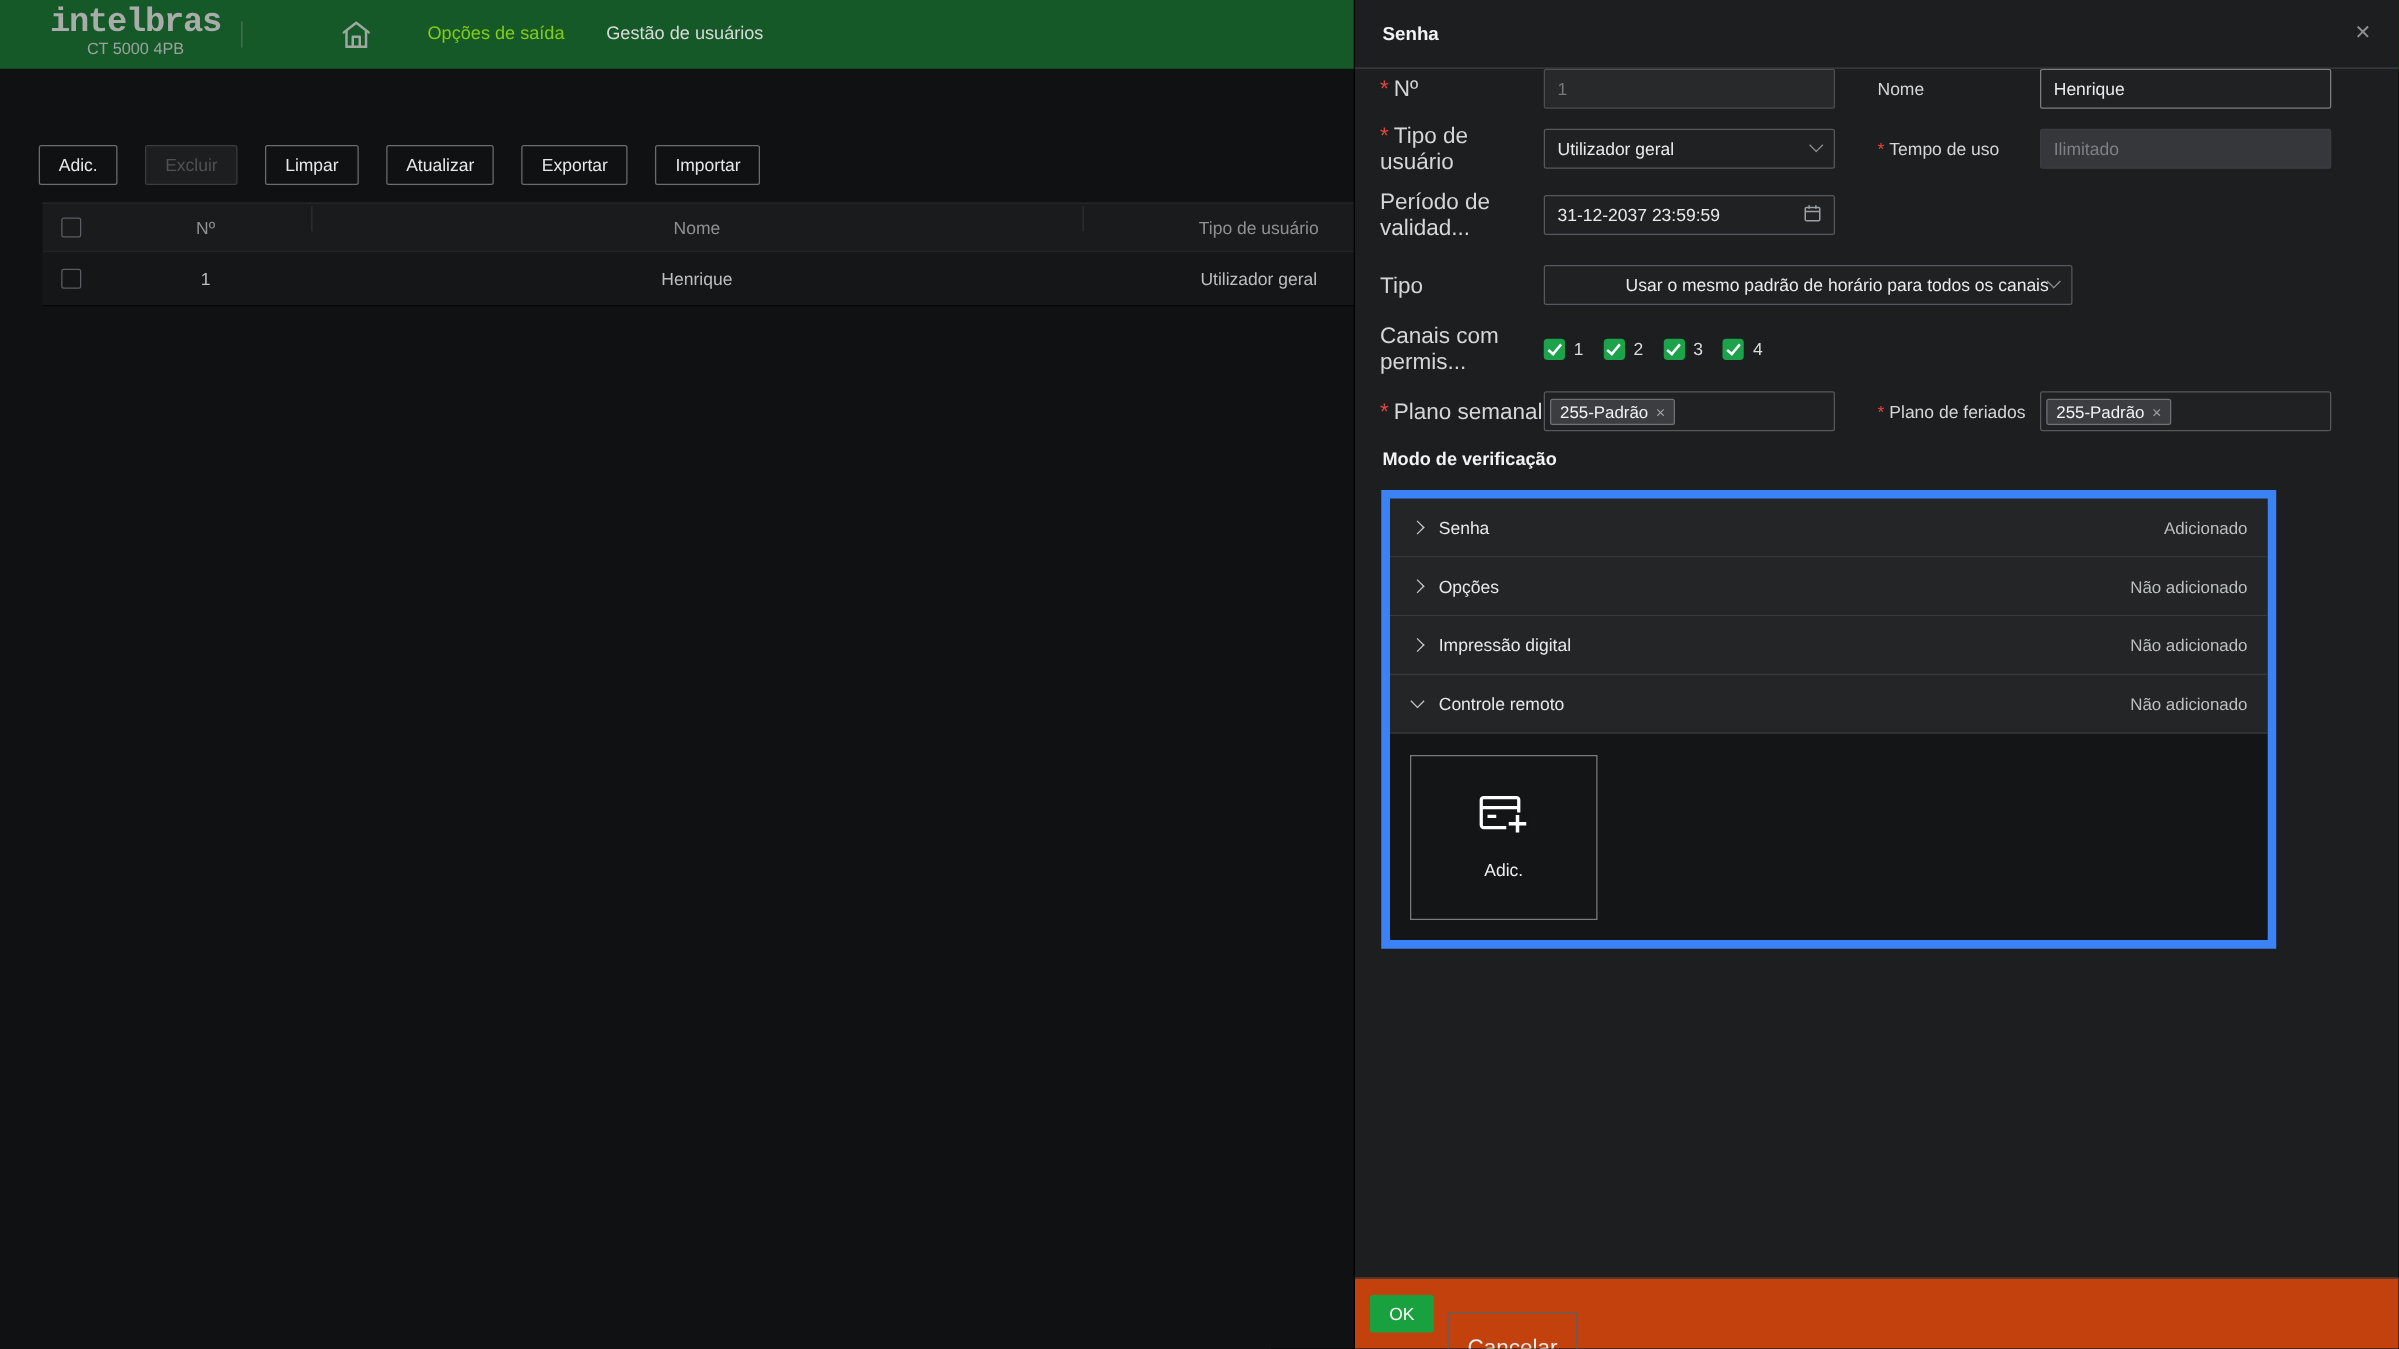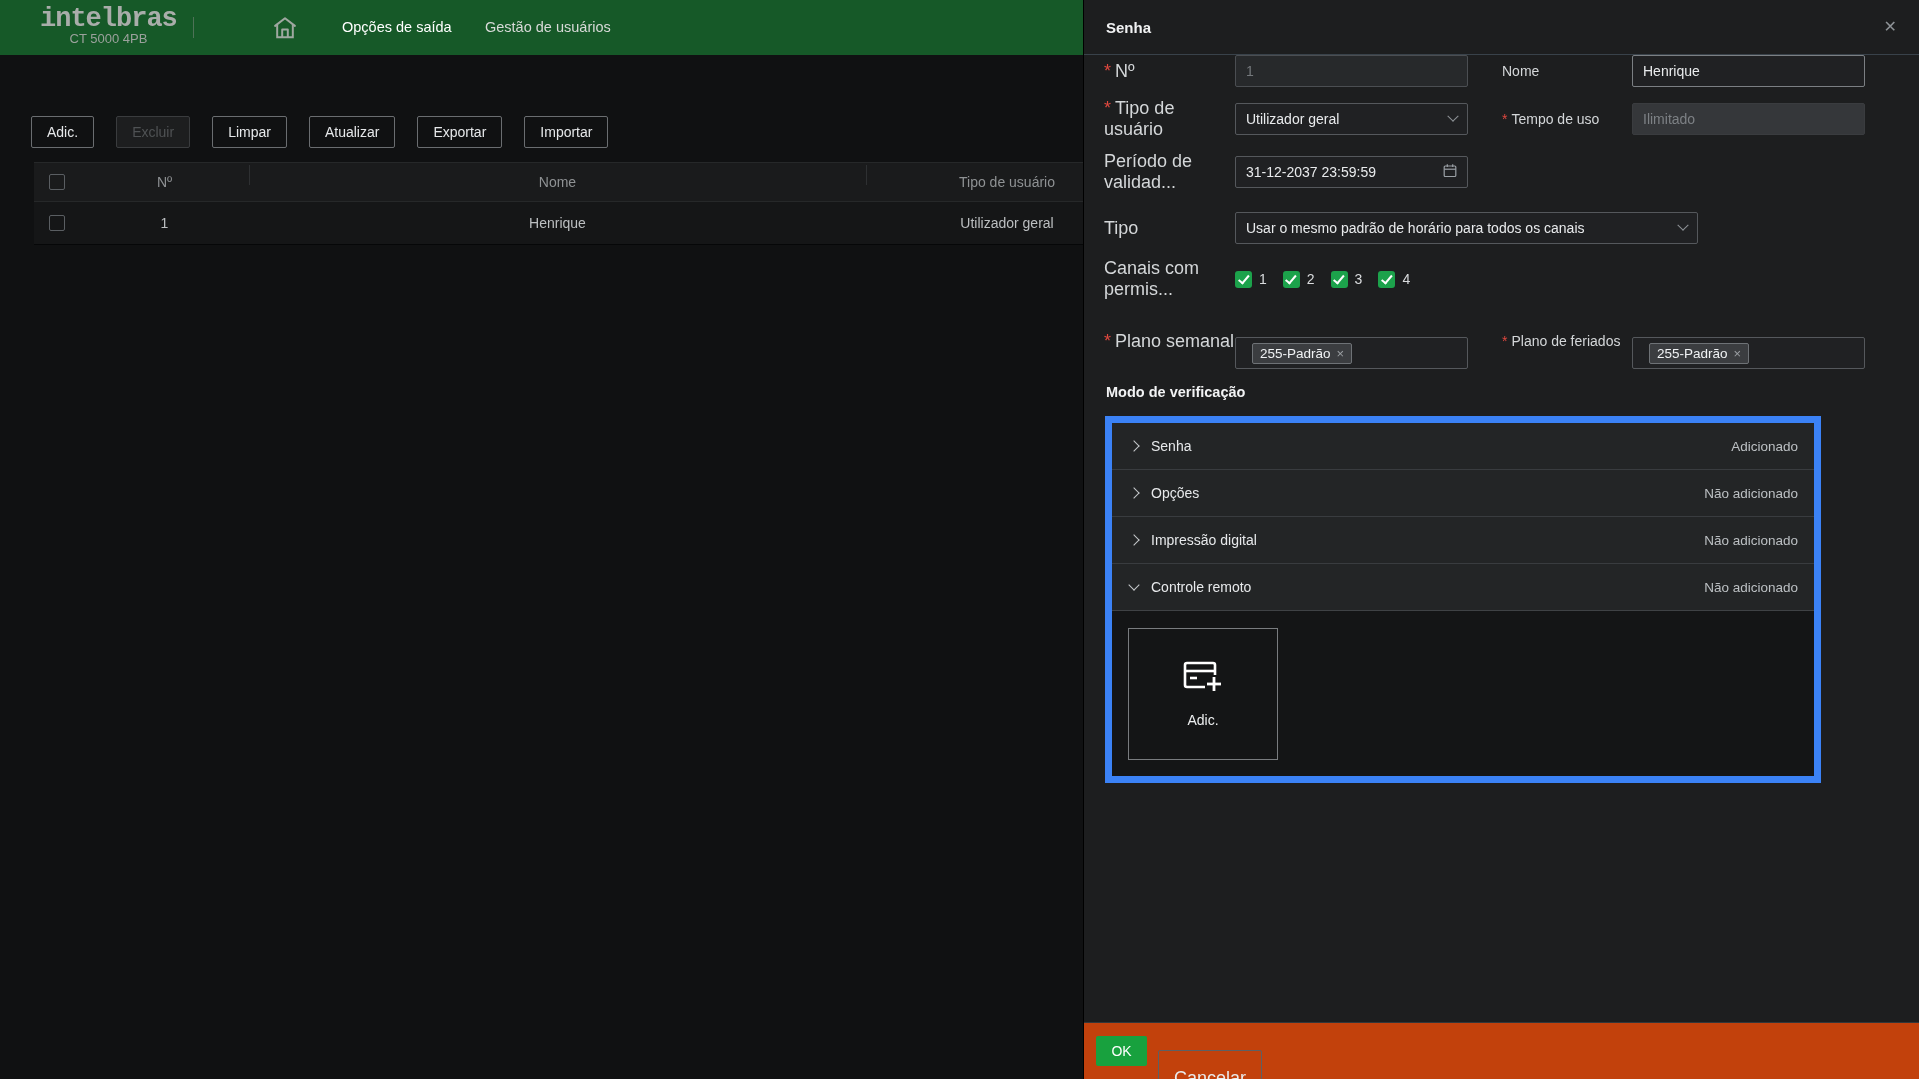--- a/index.html
+++ b/index.html
@@ -8,21 +8,21 @@
   .screen { position:relative; width:1919px; height:1079px; background:#101112; overflow:hidden; }
 
   
   .topbar { position:absolute; left:0; top:0; width:1919px; height:55px; background:#165928; z-index:1; }
   .brand { position:absolute; left:40px; top:5px; text-align:center; }
   .brand-name { font-family:Liberation Mono, monospace; font-weight:bold; font-size:27px; letter-spacing:-1px; color:#a9adaa; line-height:28px; }
   .brand-model { font-size:13px; color:#9ba19c; margin-top:-2px; }
   .tb-sep { position:absolute; left:193px; top:17px; width:1px; height:21px; background:#4e7257; }
   .tb-home { position:absolute; left:271px; top:14px; width:28px; height:28px; cursor:pointer; }
   .tb-nav { position:absolute; top:0; height:55px; line-height:55px; font-size:14.5px; cursor:pointer; }
-  .tb-nav.inactive { left:342px; color:#ffffff; }
+  .tb-nav.inactive { left:342px; color:#84cc16; }
   .tb-nav.active { left:485px; color:#d8dad8; }
 
   
   .toolbar { position:absolute; left:31px; top:116px; display:flex; gap:22px; }
   .tbtn { height:32px; padding:0 15px; background:transparent; border:1px solid #6a6d70; border-radius:2px;
           color:#e6e8ea; font-size:14px; font-family:inherit; cursor:pointer; }
   .tbtn.disabled { background:#1d1e1f; border-color:#3a3c3e; color:#4f5254; cursor:default; }
 
   
   .utable { position:absolute; left:34px; top:162px; width:1114px; }
@@ -53,34 +53,34 @@
   .fgap { width:34px; flex:none; }
   .ffield { width:233px; flex:none; }
 
   .inp { height:32px; width:100%; background:#202123; border:1px solid #55585c; border-radius:2px;
          color:#e9ebed; font-size:14px; padding:0 10px; display:flex; align-items:center; }
   .inp.br-bright { border-color:#7b7f83; }
   .inp.dis-border { background:#27292b; border-color:#4b4e52; color:#75797d; }
   .inp.dis-flat { background:#35373a; border-color:#3a3c3f; color:#7d8185; }
   .inp .grow { flex:1; }
   .sel { cursor:pointer; }
-  .sel-wide { width:463px; flex:none; }
+  .sel-wide { width:423px; flex:none;text-align:right; }
   .chev { display:inline-block; width:8px; height:8px; border-right:1.5px solid #8d9296; border-bottom:1.5px solid #8d9296; }
   .chev.down { transform:rotate(45deg) translate(-2px,-2px); }
   .acc-chev { width:8px; height:8px; border-right:1.6px solid #c6c9cb; border-bottom:1.6px solid #c6c9cb; flex:none; }
   .acc-chev.right { transform:rotate(-45deg); }
   .acc-chev.down { transform:rotate(45deg); margin-top:-4px; }
 
   .cbgroup { display:flex; align-items:center; margin-right:16px; cursor:pointer; }
   .cb { width:17px; height:17px; background:#1ca24b; border-radius:3px; position:relative; flex:none; }
   .cb::after { content:""; position:absolute; left:5.5px; top:2.5px; width:4px; height:8.5px;
                border-right:2px solid #fff; border-bottom:2px solid #fff; transform:rotate(40deg); }
   .cb-label { margin-left:7px; font-size:14px; color:#dadcde; }
 
-  .tag-input { padding:0 16px;margin-top:24px; }
+  .tag-input { padding:0 4px; }
   .tag { display:flex; align-items:center; background:#3b3d40; border:1px solid #6e7276; border-radius:2px;
          padding:2px 7px; font-size:13.5px; color:#f0f2f4; }
   .tag-x { margin-left:6px; color:#9b9fa3; font-size:13px; cursor:pointer; }
 
   
   .acc { border:7px solid #3b82f6; margin-left:1px; width:716px; }
   .acc-row { height:47px; background:#232526; display:flex; align-items:center; padding:0 16px 0 18px; cursor:pointer; border-bottom:1px solid #393c3f; }
   .acc-row:nth-child(4) { border-bottom:1px solid #3f4245; }
   .acc-label { margin-left:13px; font-size:14px; color:#e7e9eb; flex:1; }
   .acc-status { font-size:13.5px; color:#bcc0c3; }

